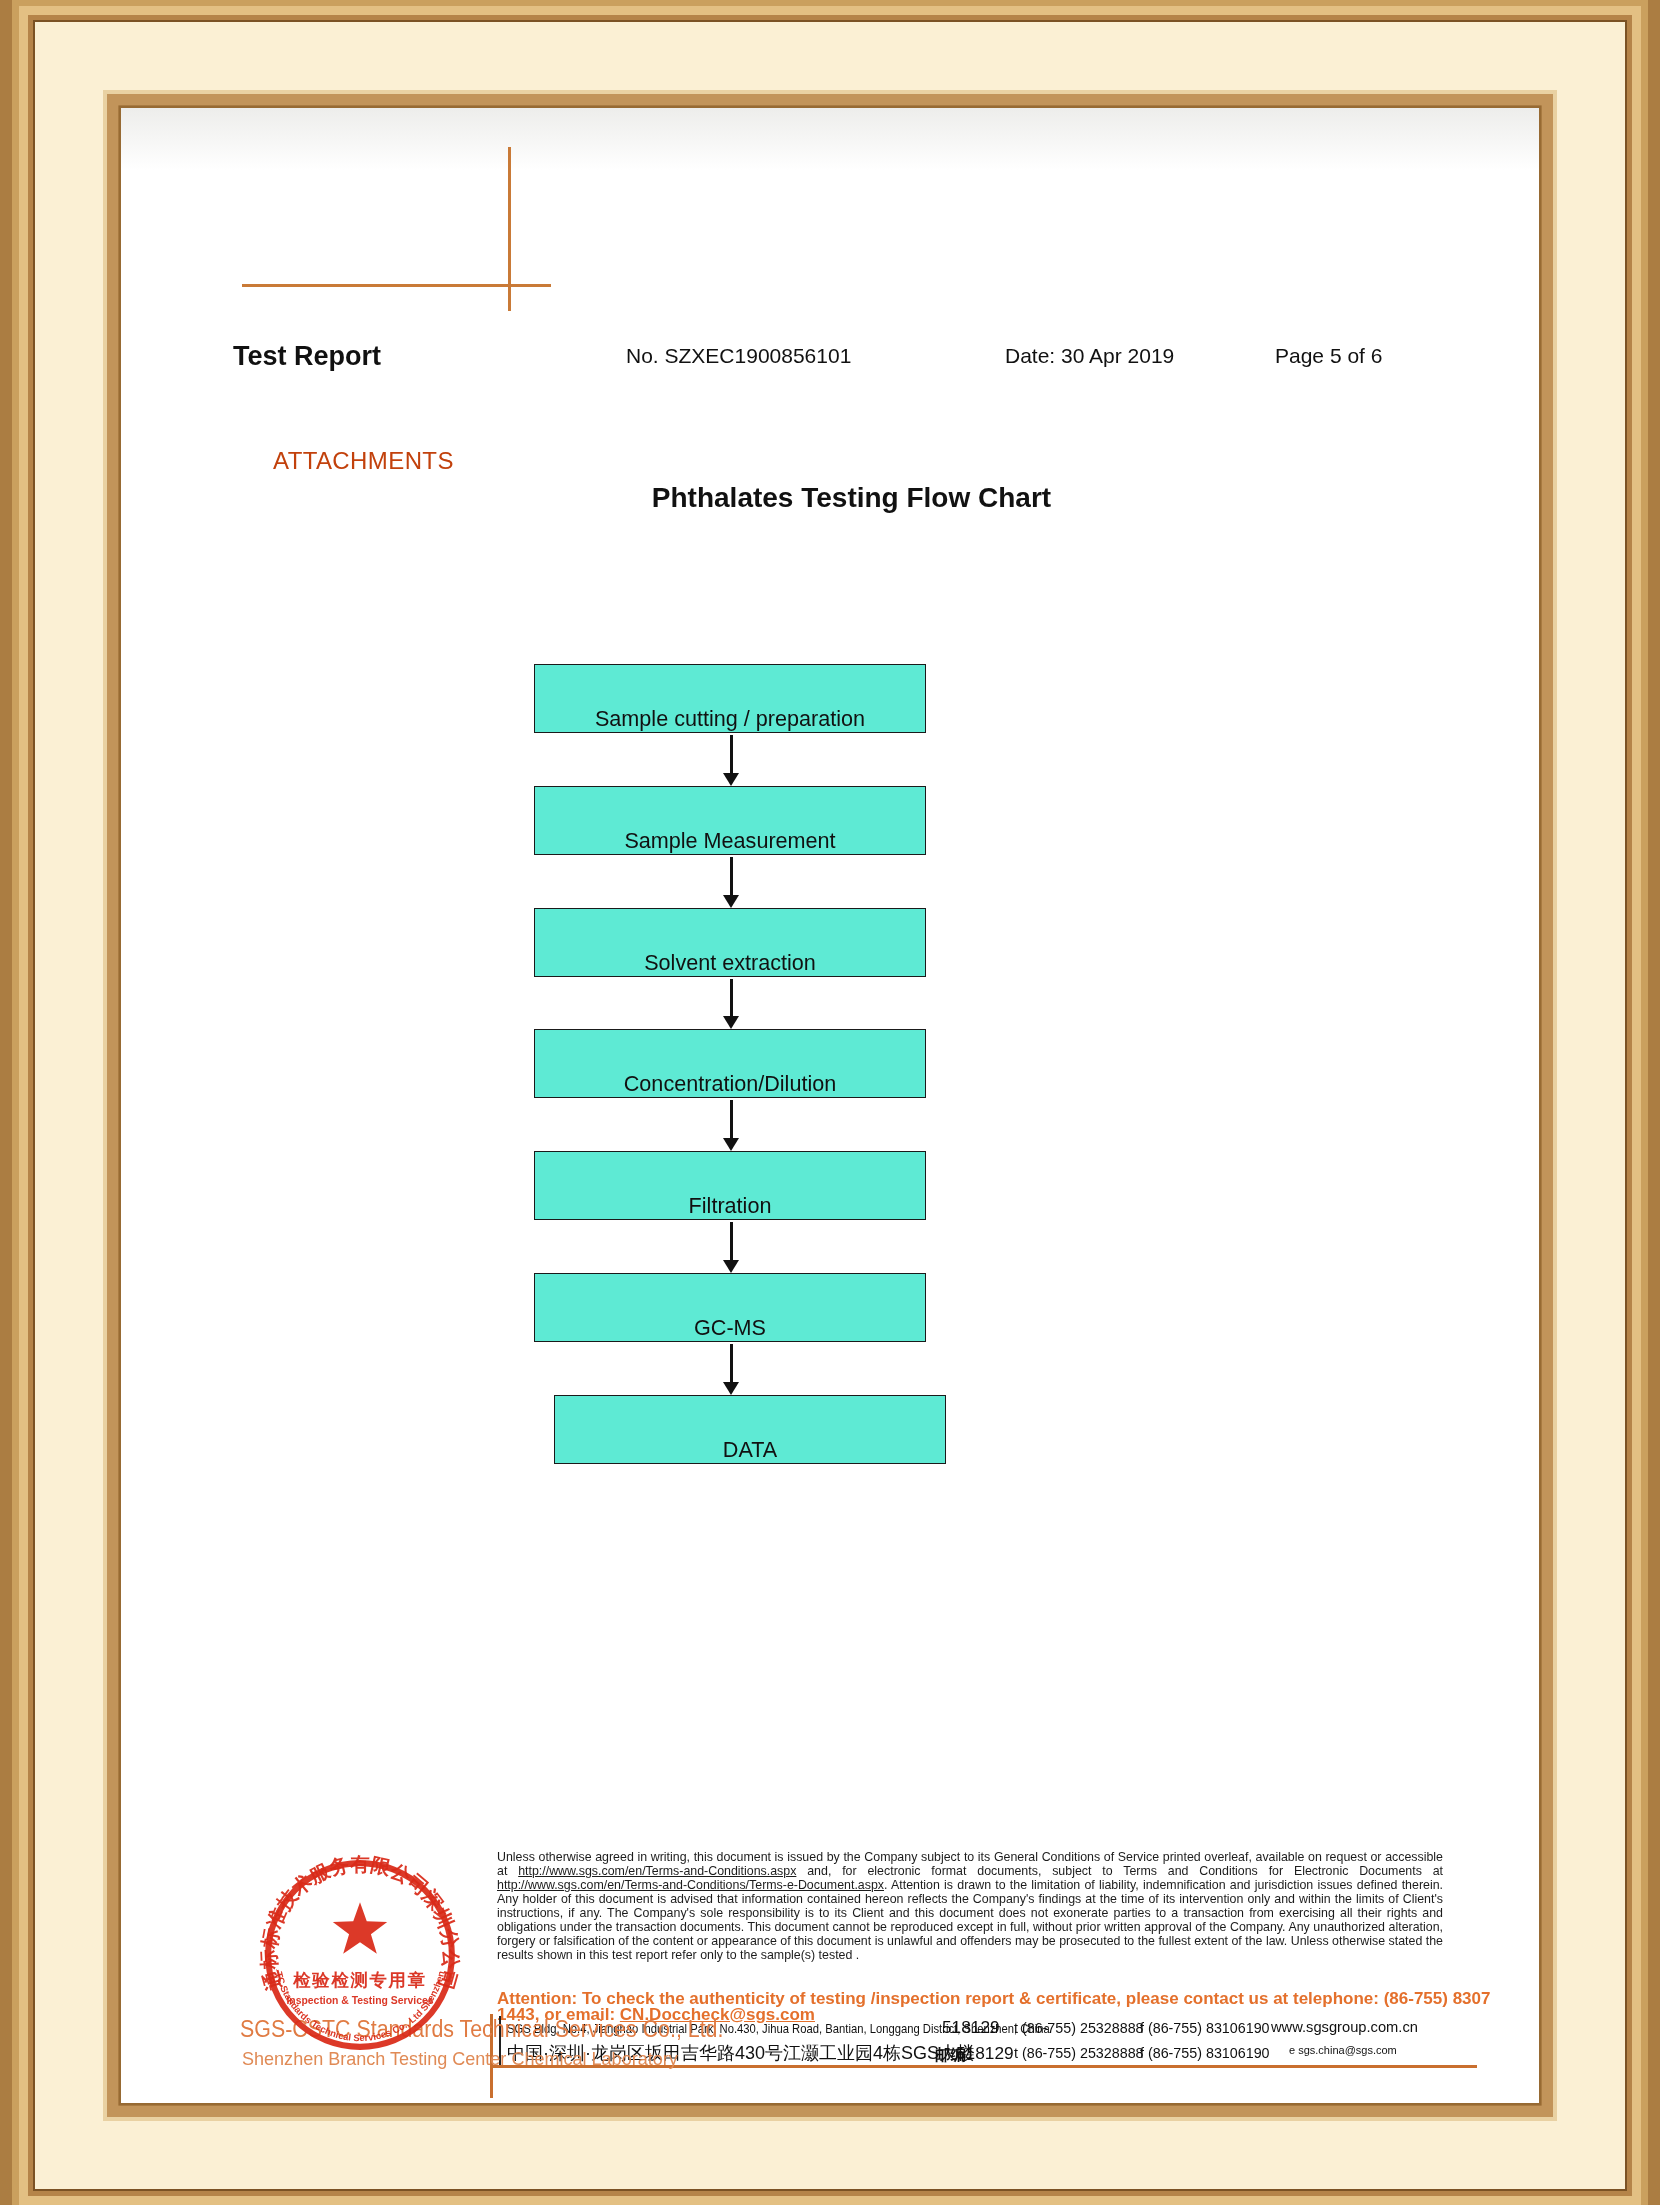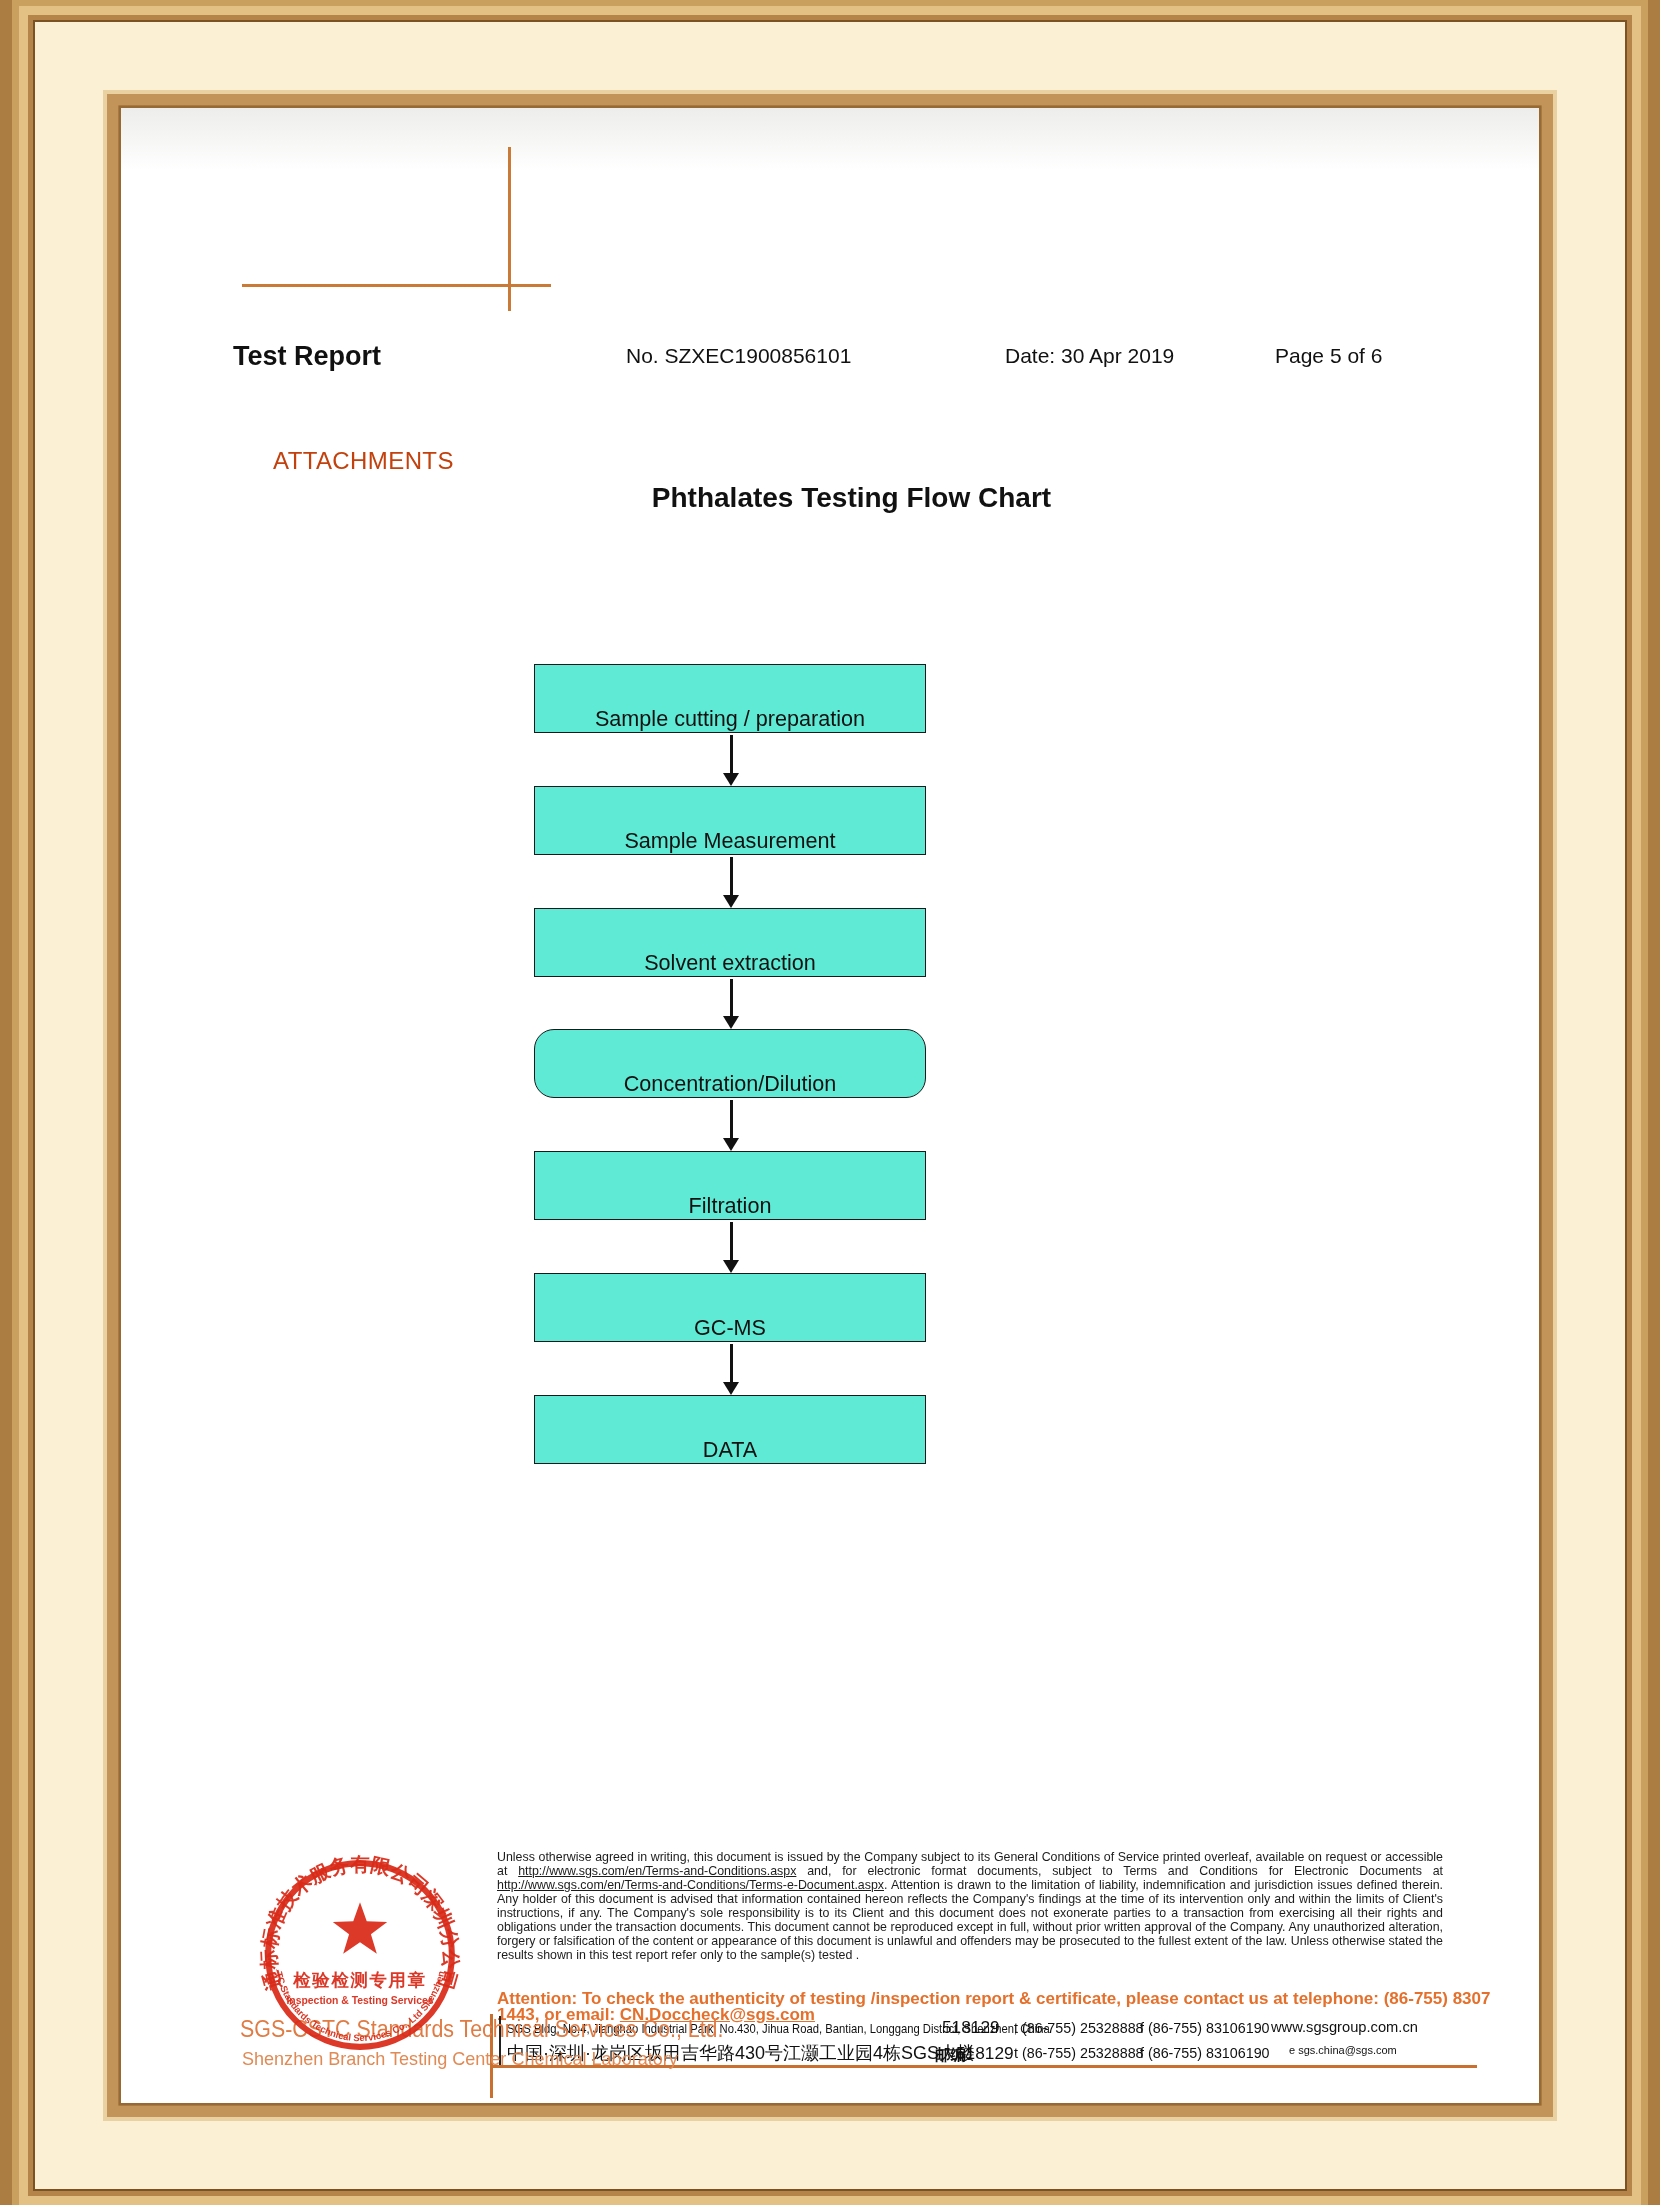--- a/index.html
+++ b/index.html
@@ -120,42 +120,42 @@
         <div class="shaft" style="height: 39px;"></div>
         <div class="head" style="top: 38px;"></div>
       </div>
       <div class="flow-box" style="top: 800px;">
         <span>Solvent extraction</span>
       </div>
       <div class="flow-arrow" style="top: 871px; height: 50px;">
         <div class="shaft" style="height: 38px;"></div>
         <div class="head" style="top: 37px;"></div>
       </div>
-      <div class="flow-box" style="top: 921px; border-radius: 20px;">
+      <div class="flow-box" style="top: 921px;">
         <span>Concentration/Dilution</span>
       </div>
       <div class="flow-arrow" style="top: 992px; height: 51px;">
         <div class="shaft" style="height: 39px;"></div>
         <div class="head" style="top: 38px;"></div>
       </div>
       <div class="flow-box" style="top: 1043px;">
         <span>Filtration</span>
       </div>
       <div class="flow-arrow" style="top: 1114px; height: 51px;">
         <div class="shaft" style="height: 39px;"></div>
         <div class="head" style="top: 38px;"></div>
       </div>
       <div class="flow-box" style="top: 1165px;">
         <span>GC-MS</span>
       </div>
       <div class="flow-arrow" style="top: 1236px; height: 51px;">
         <div class="shaft" style="height: 39px;"></div>
         <div class="head" style="top: 38px;"></div>
       </div>
-      <div class="flow-box" style="top: 1287px;">
+      <div class="flow-box" style="top: 1287px; margin-left: 20px;">
         <span>DATA</span>
       </div>
     </div>
 
   <div class="abs company1">SGS-CSTC Standards Technical Services Co., Ltd.</div>
   <div class="abs company2">Shenzhen Branch Testing Center Chemical Laboratory</div>
 
   <svg class="abs stamp" viewBox="-120 -120 240 240">
     <circle r="106" fill="none" stroke="#d92a18" stroke-width="7" opacity="0.93"></circle>
     <path id="arcTop" d="M -88 42 A 97.5 97.5 0 1 1 88 42" fill="none"></path>

